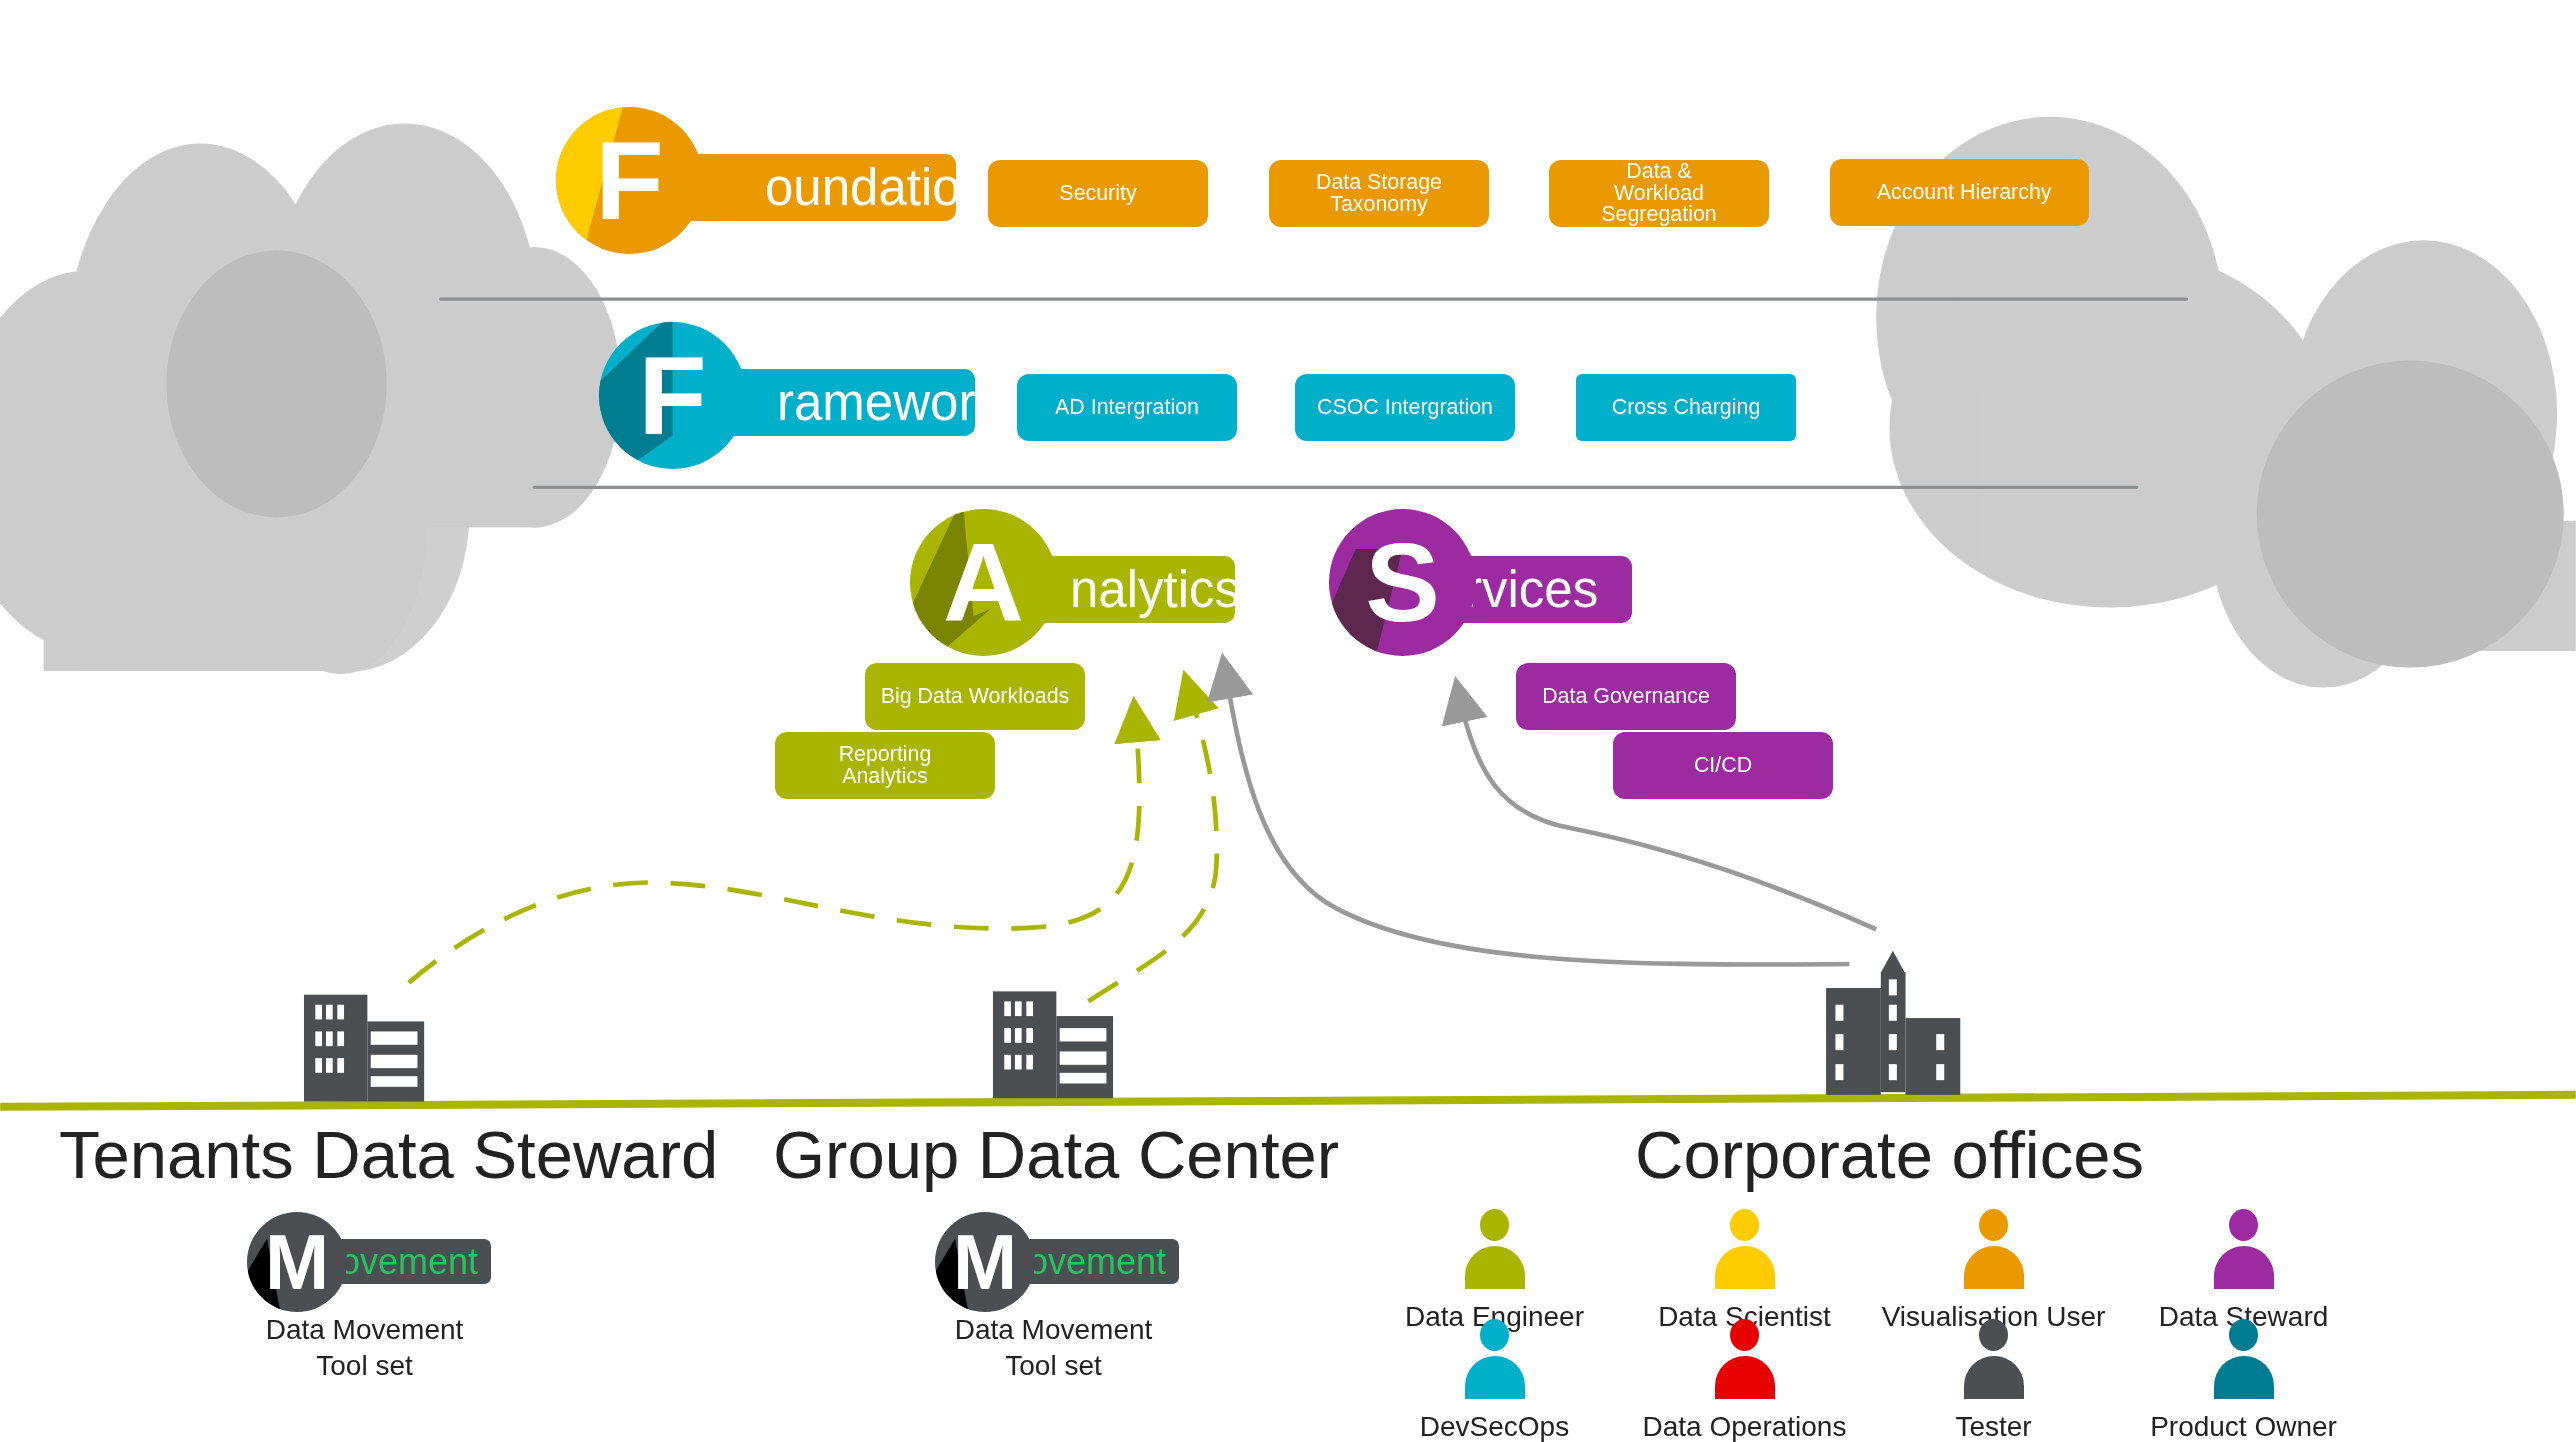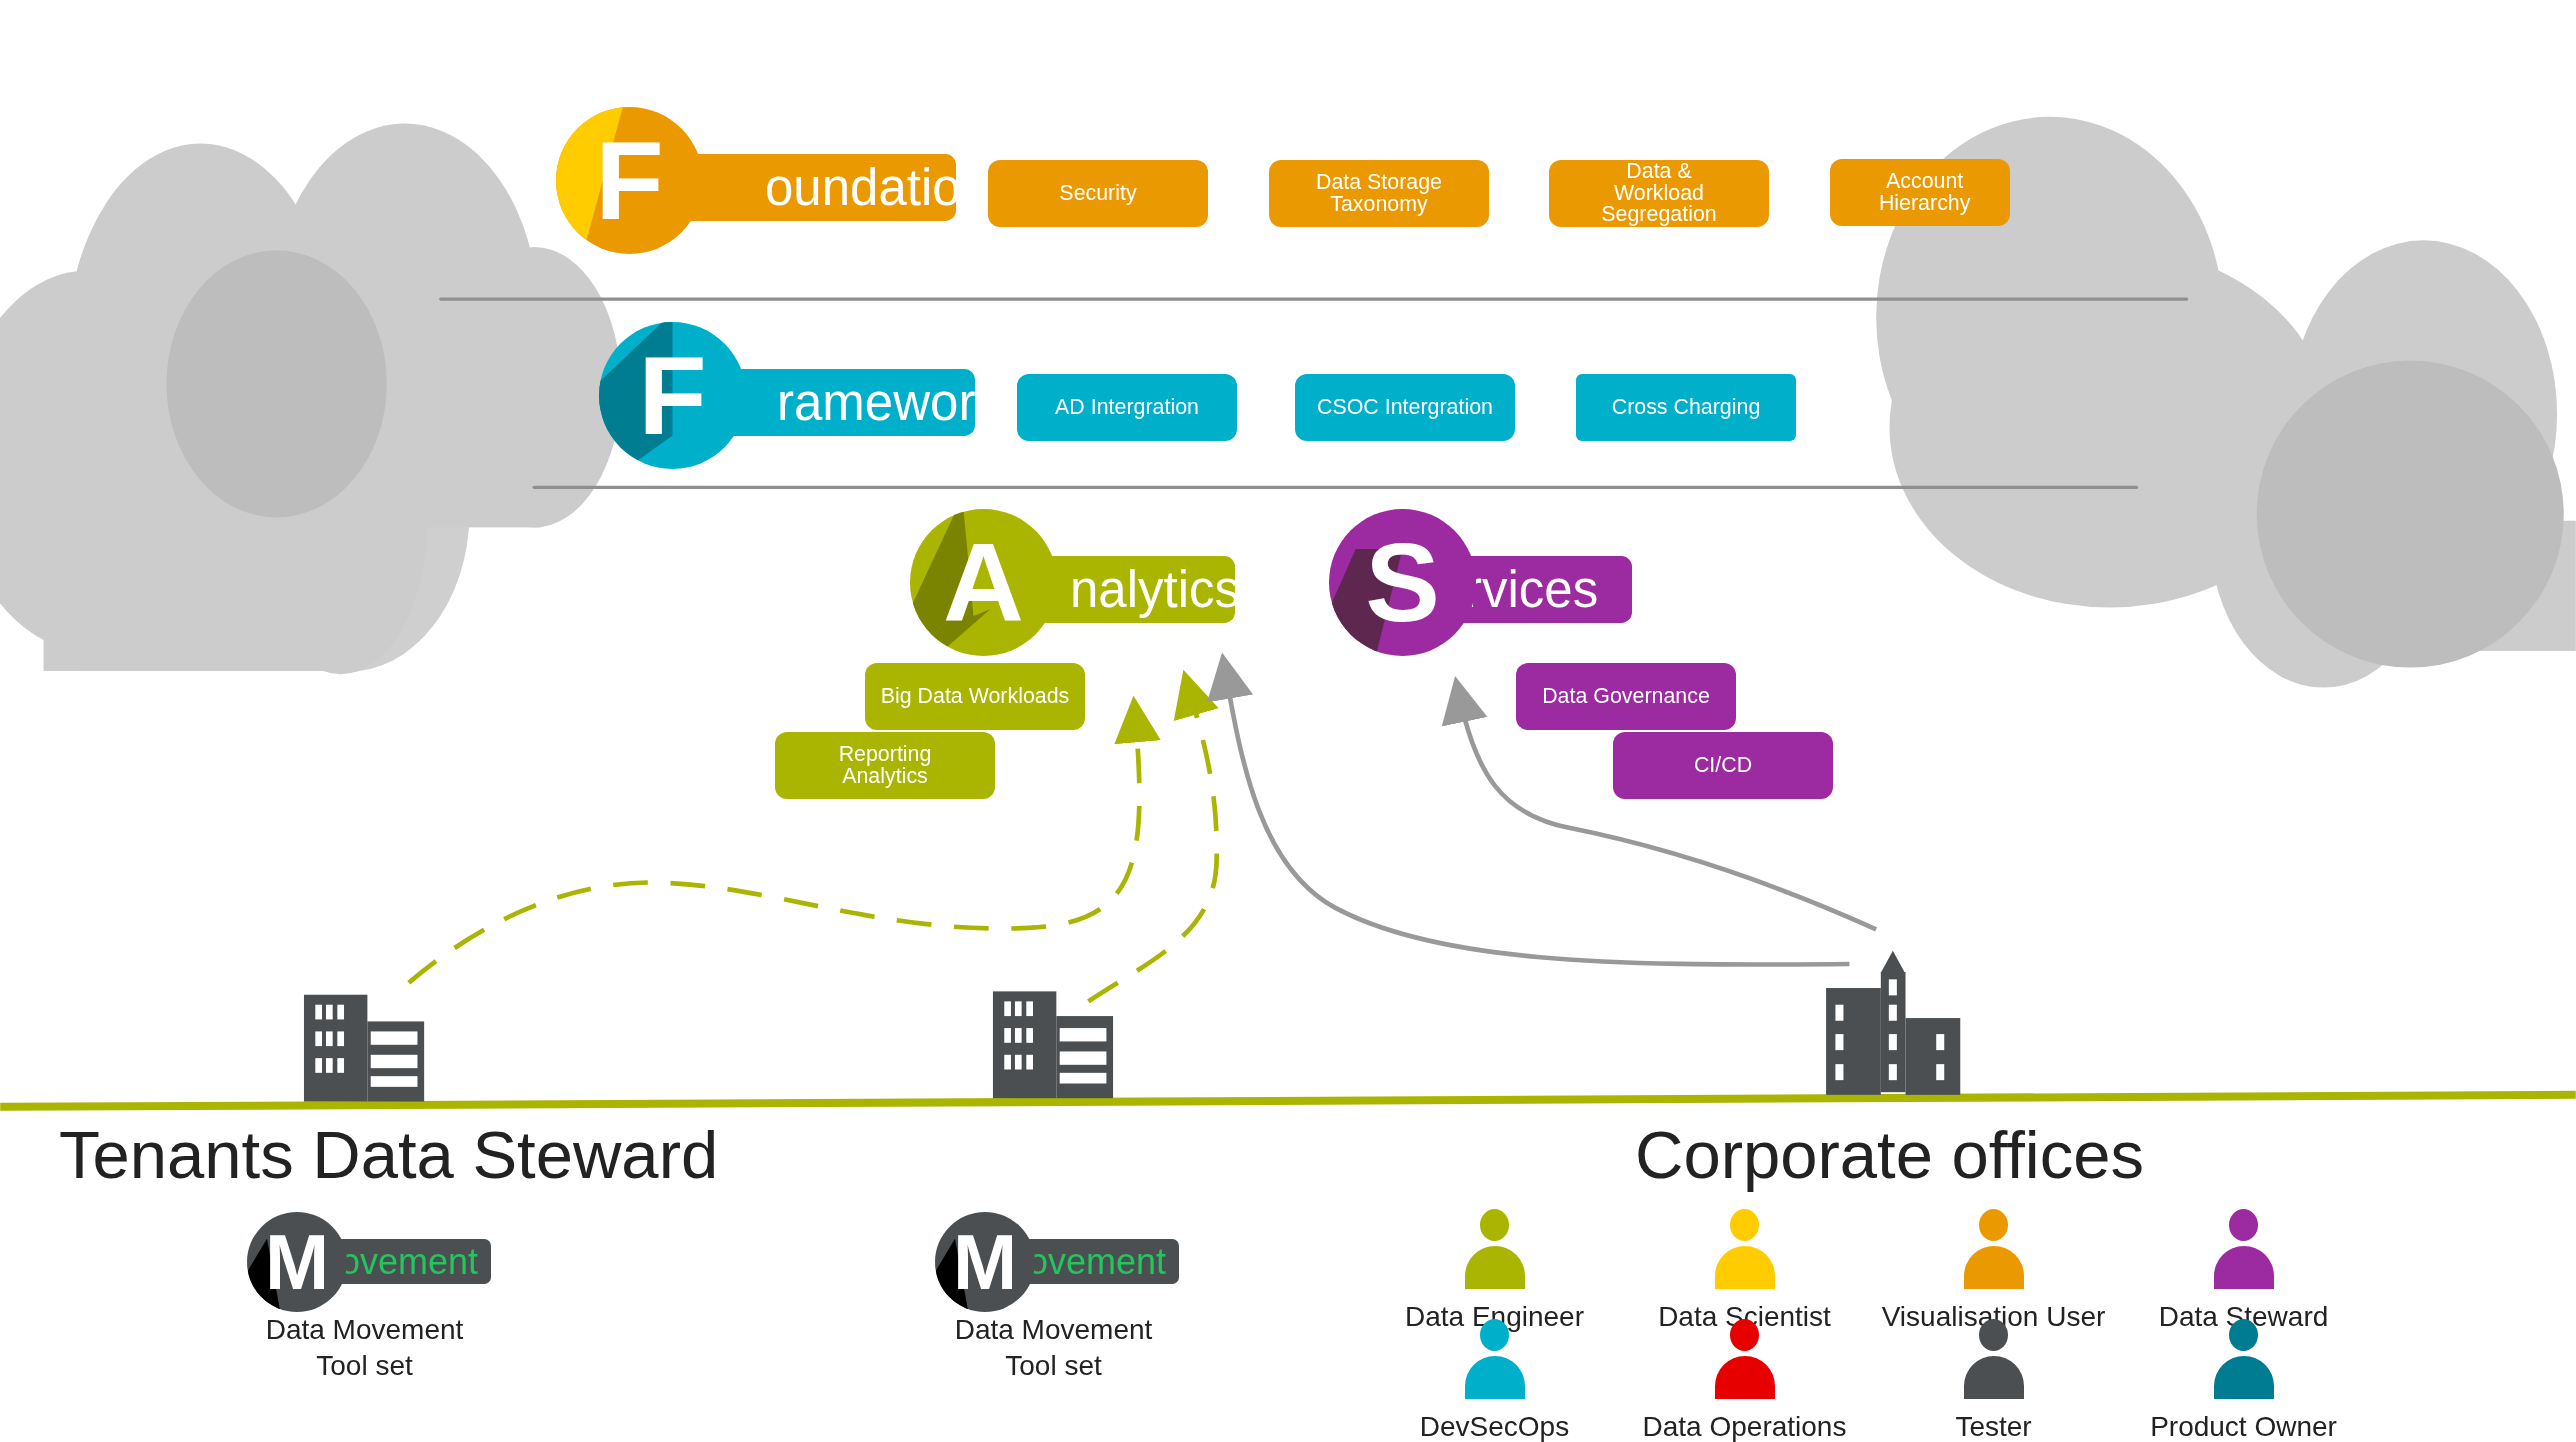--- a/index.html
+++ b/index.html
@@ -154,21 +154,21 @@
     <div class="circle" style="background:#eb9900;">
       <svg class="shade" viewBox="0 0 220 220">
           <polygon points="0,0 100,0 40,220 0,220" fill="#ffcc00"></polygon>
         </svg>
       <div class="letter">F</div>
     </div>
   </div>
   <div class="chip orange" style="left:988px; top:160px; width:220px;">Security</div>
   <div class="chip orange" style="left:1269px; top:160px; width:220px; padding:0 33px;">Data Storage Taxonomy</div>
   <div class="chip orange" style="left:1549px; top:160px; width:220px; padding:16px 33px;">Data &amp; Workload Segregation</div>
-  <div class="chip orange" style="left:1830px; top:159px; width:180px;padding-left:16px;">Account Hierarchy</div>
+  <div class="chip orange" style="left:1830px; top:159px; width:259px;padding-left:16px;">Account Hierarchy</div>
 
   <div class="cat" style="left:599px; top:322px; width:374px;">
     <div class="pill teal" style="left:100px; width:276px;">
       <span style="position:absolute; left:78px;">ramework</span>
     </div>
     <div class="circle" style="background:#00afca;">
       <svg class="shade" viewBox="0 0 220 220">
           <polygon points="0,90 95,0 110,0 110,170 40,220 0,220" fill="#007d91"></polygon>
         </svg>
       <div class="letter">F</div>
@@ -200,20 +200,21 @@
       <svg class="shade" viewBox="0 0 220 220">
           <polygon points="0,150 40,60 110,60 70,220 0,220" fill="#5e2750"></polygon>
         </svg>
       <div class="letter">S</div>
     </div>
   </div>
   <div class="chip purple" style="left:1516px; top:663px; width:220px;">Data Governance</div>
   <div class="chip purple" style="left:1613px; top:732px; width:220px;">CI/CD</div>
 
   <div class="site-title" style="left:59px; top:1116px;">Tenants Data Steward</div>
+  <div class="site-title" style="left:773px; top:1116px;">Group Data Center</div>
   <div class="site-title" style="left:1635px; top:1116px;">Corporate offices</div>
 
   <div class="mv" style="left:247px; top:1212px;">
     <div class="pill">
         <span>ovement</span>
       </div>
     <div class="circle">
       <svg style="position:absolute;left:0;top:0" width="100" height="100" viewBox="0 0 150 150">
           <polygon points="0,90 30,40 50,150 0,150" fill="#000"></polygon>
         </svg>

